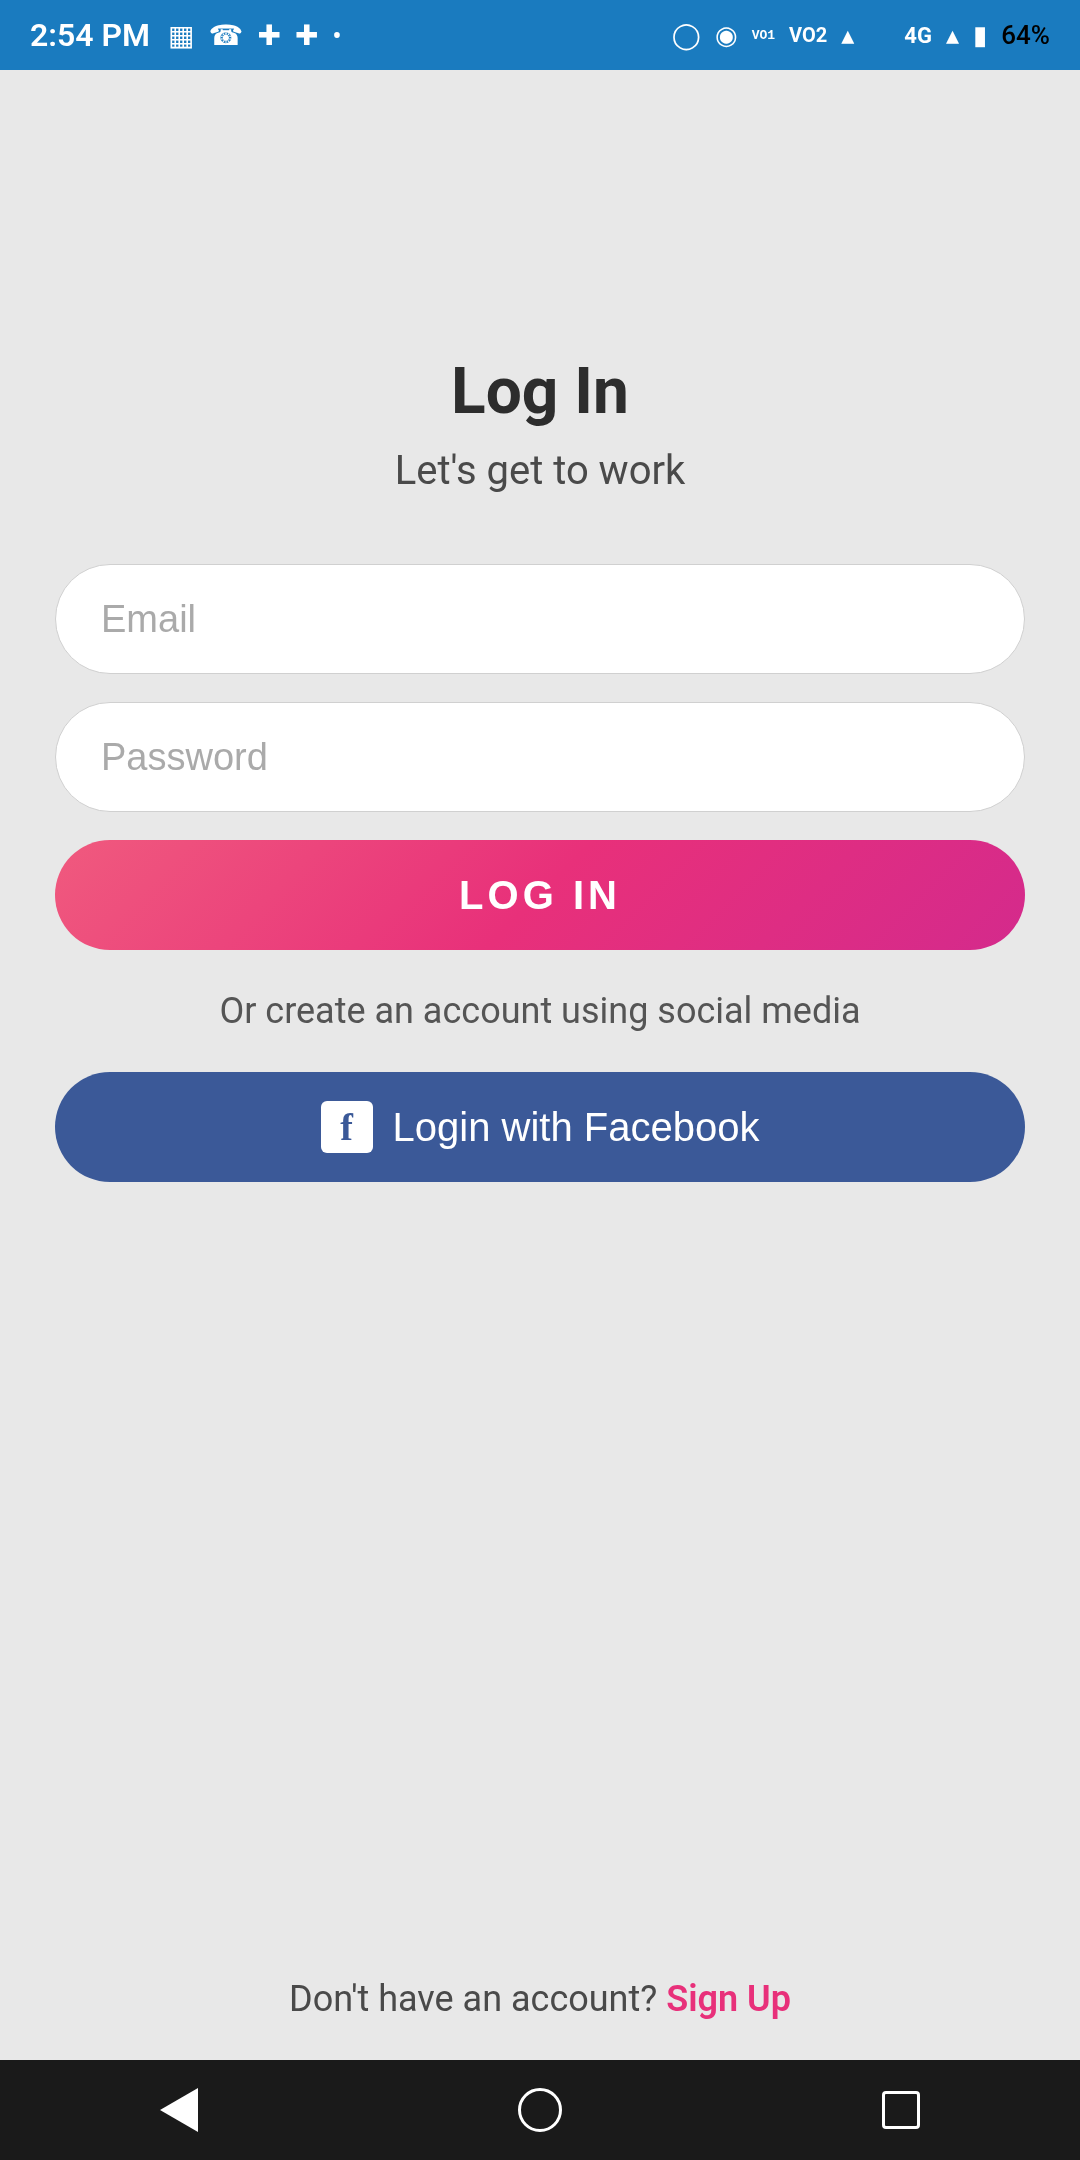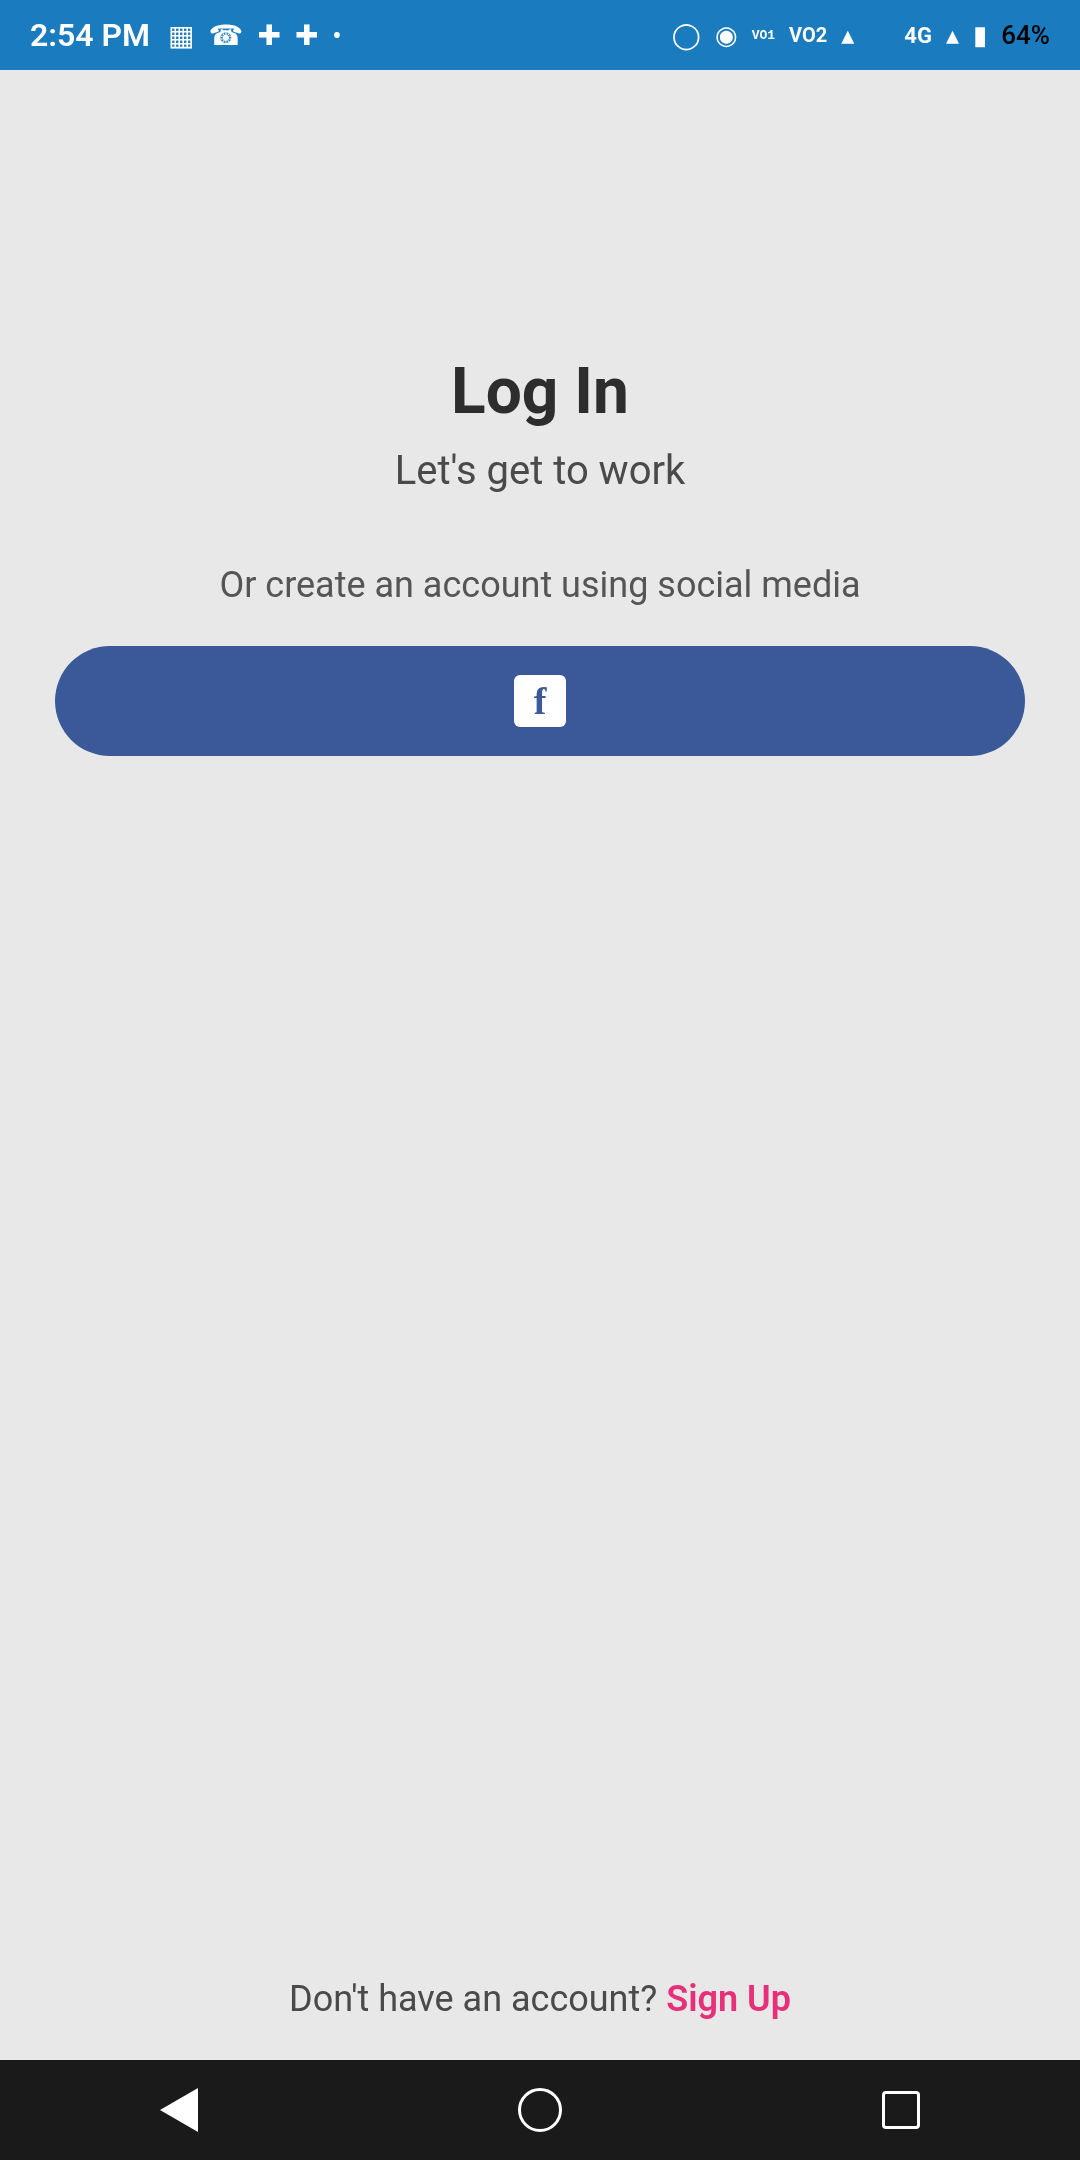--- a/index.html
+++ b/index.html
@@ -280,25 +280,31 @@
 </div>
 
 <div class="main-content">
   <div class="top-spacer"></div>
 
   <div class="title-section">
     <h1 class="login-title">Log In</h1>
     <p class="login-subtitle">Let's get to work</p>
   </div>
 
+  <div class="form-section">
+    <input class="input-field" type="email" placeholder="Email" style="">
+    <input class="input-field" type="password" placeholder="Password" style="">
+    <button class="login-button">LOG IN</button>
+  </div>
 
   <p class="social-divider">Or create an account using social media</p>
 
   <button class="facebook-button">
     <span class="facebook-icon">f</span>
+    <span>Login with Facebook</span>
   </button>
 
 
   <div class="bottom-spacer"></div>
 
   <div class="signup-section">
     <span>Don't have an account?</span>
     <span> </span>
     <span class="signup-link">Sign Up</span>
   </div>

